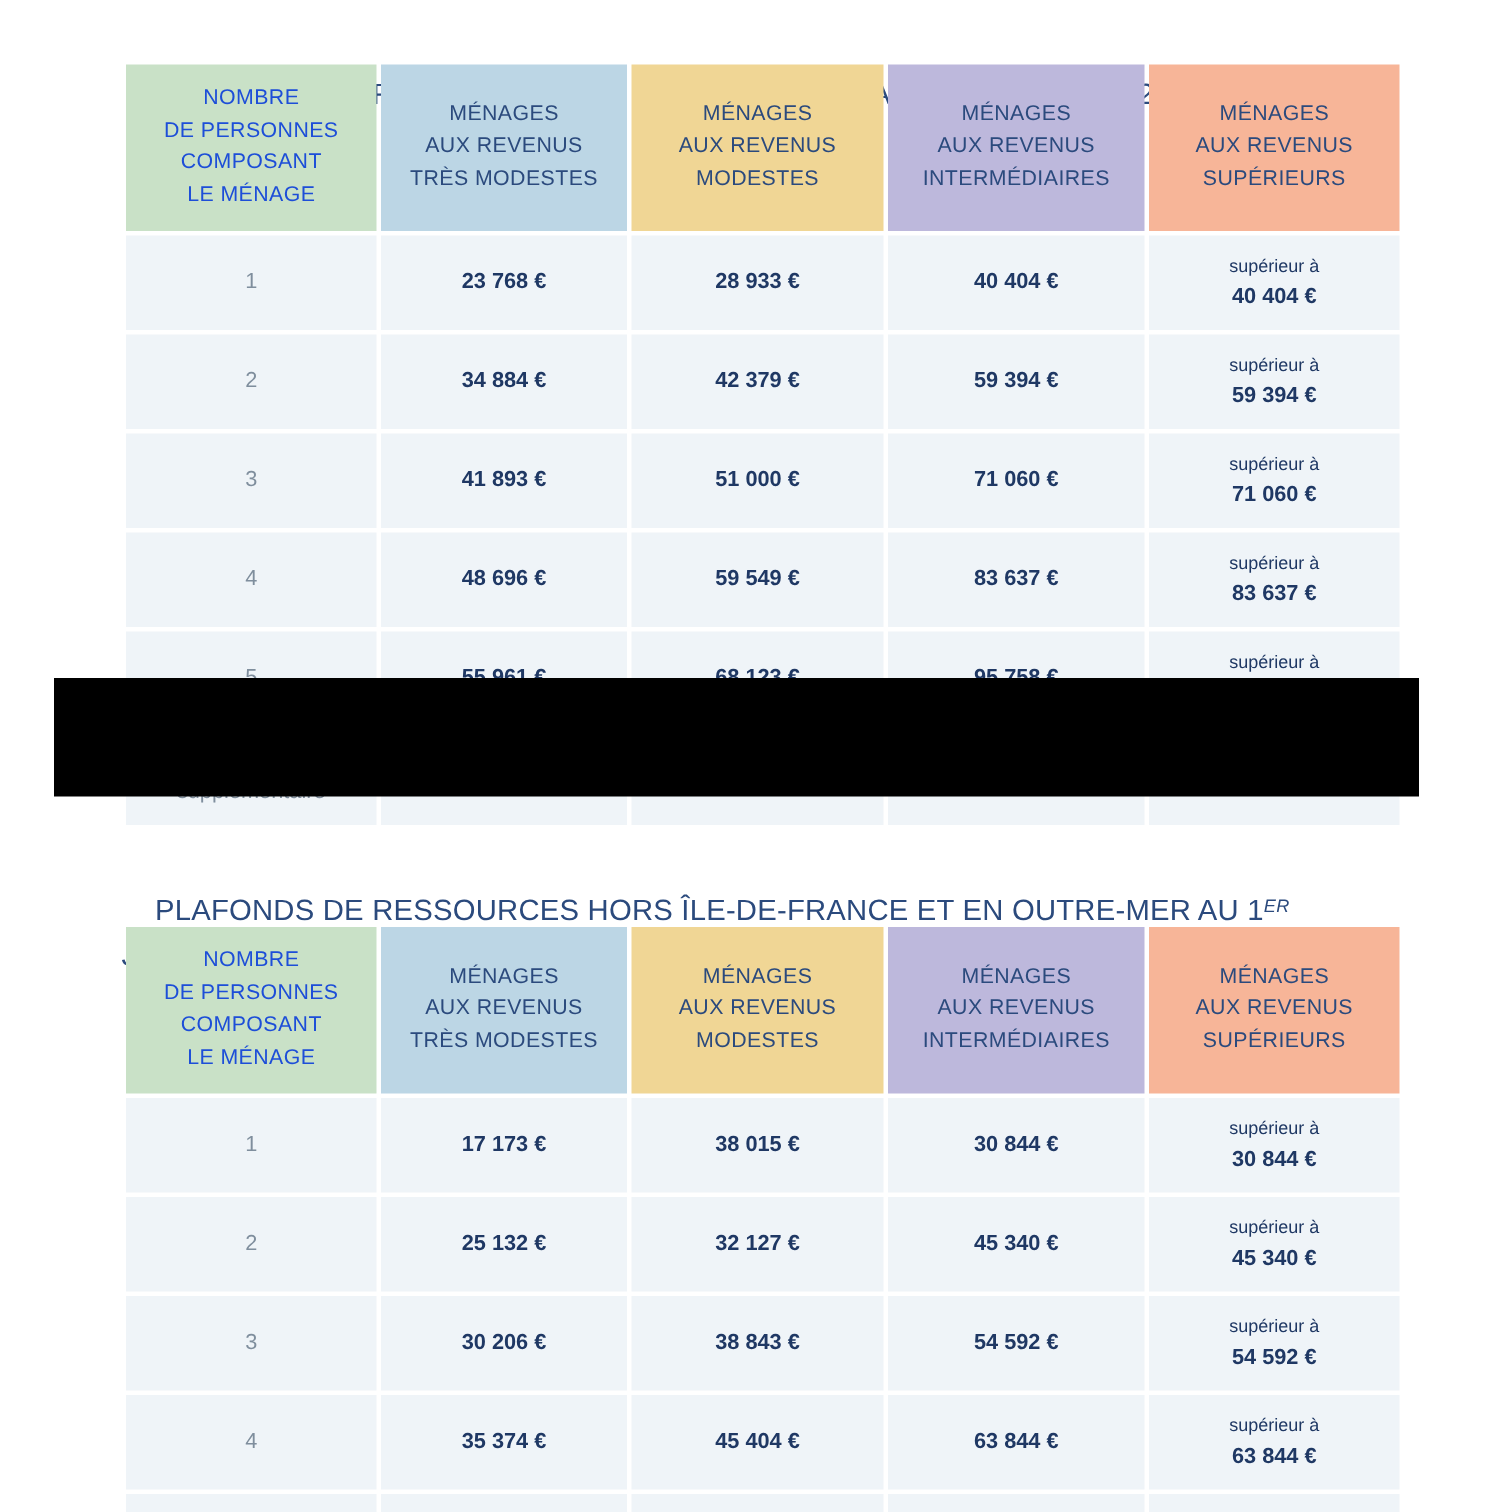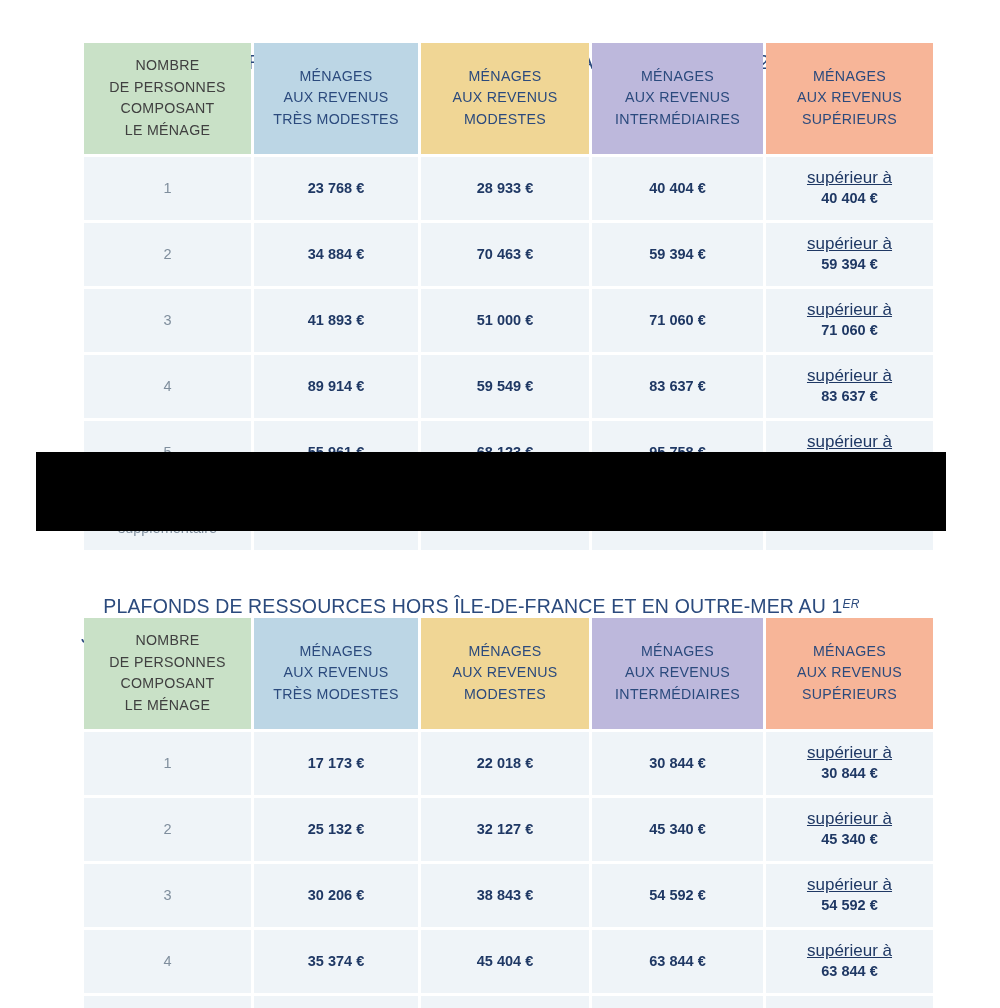--- a/index.html
+++ b/index.html
@@ -65,21 +65,21 @@
     font-weight: 400;
     line-height: 21.5px;
     letter-spacing: 0.3px;
     text-align: center;
     vertical-align: middle;
     padding: 12px 4px 13px 4px;
     white-space: pre-line;
   }
   .hdr-count {
     background: #c9e1c7;
-    color: #404040;
+    color: #1d4ed8;
   }
   .hdr-tres-modestes {
     background: #bcd6e5;
     color: #2b4a7d;
   }
   .hdr-modestes {
     background: #f0d695;
     color: #2b4a7d;
   }
   .hdr-intermediaires {
@@ -106,22 +106,21 @@
     white-space: pre-line;
   }
   td.cell-value {
     color: #1f3864;
     font-weight: bold;
     white-space: pre-line;
   }
   td.cell-value .prefix {
     display: block;
     font-weight: normal;
-    font-size: 17px;
-    text-decoration: underline;
+    font-size: 12px;
   }
 
   
   #black-block {
     position: absolute;
     left: 36px;
     top: 452px;
     width: 910px;
     height: 79px;
     background: #000000;
@@ -168,34 +167,34 @@
       <tr>
         <td class="cell-count">1</td>
         <td class="cell-value">23 768 €</td>
         <td class="cell-value">28 933 €</td>
         <td class="cell-value">40 404 €</td>
         <td class="cell-value"><span class="prefix">supérieur à</span><span>40 404 €</span></td>
       </tr>
       <tr>
         <td class="cell-count">2</td>
         <td class="cell-value">34 884 €</td>
-        <td class="cell-value">70 463 €</td>
+        <td class="cell-value">42 379 €</td>
         <td class="cell-value">59 394 €</td>
         <td class="cell-value"><span class="prefix">supérieur à</span><span>59 394 €</span></td>
       </tr>
       <tr>
         <td class="cell-count">3</td>
         <td class="cell-value">41 893 €</td>
         <td class="cell-value">51 000 €</td>
         <td class="cell-value">71 060 €</td>
         <td class="cell-value"><span class="prefix">supérieur à</span><span>71 060 €</span></td>
       </tr>
       <tr>
         <td class="cell-count">4</td>
-        <td class="cell-value">89 914 €</td>
+        <td class="cell-value">48 696 €</td>
         <td class="cell-value">59 549 €</td>
         <td class="cell-value">83 637 €</td>
         <td class="cell-value"><span class="prefix">supérieur à</span><span>83 637 €</span></td>
       </tr>
       <tr>
         <td class="cell-count">5</td>
         <td class="cell-value">55 961 €</td>
         <td class="cell-value">68 123 €</td>
         <td class="cell-value">95 758 €</td>
         <td class="cell-value"><span class="prefix">supérieur à</span><span>95 758 €</span></td>
@@ -242,21 +241,21 @@
 INTERMÉDIAIRES</th>
         <th class="hdr-superieurs">MÉNAGES
 AUX REVENUS
 SUPÉRIEURS</th>
       </tr>
     </thead>
     <tbody>
       <tr>
         <td class="cell-count">1</td>
         <td class="cell-value">17 173 €</td>
-        <td class="cell-value">22 018 €</td>
+        <td class="cell-value">38 015 €</td>
         <td class="cell-value">30 844 €</td>
         <td class="cell-value"><span class="prefix">supérieur à</span><span>30 844 €</span></td>
       </tr>
       <tr>
         <td class="cell-count">2</td>
         <td class="cell-value">25 132 €</td>
         <td class="cell-value">32 127 €</td>
         <td class="cell-value">45 340 €</td>
         <td class="cell-value"><span class="prefix">supérieur à</span><span>45 340 €</span></td>
       </tr>

